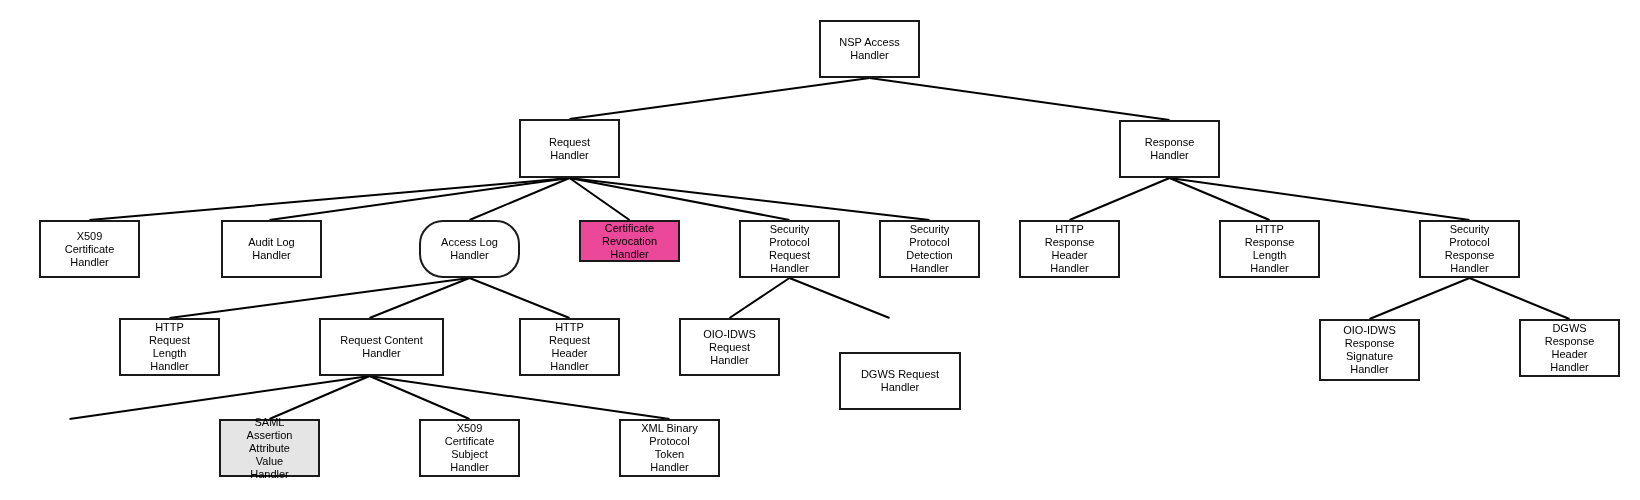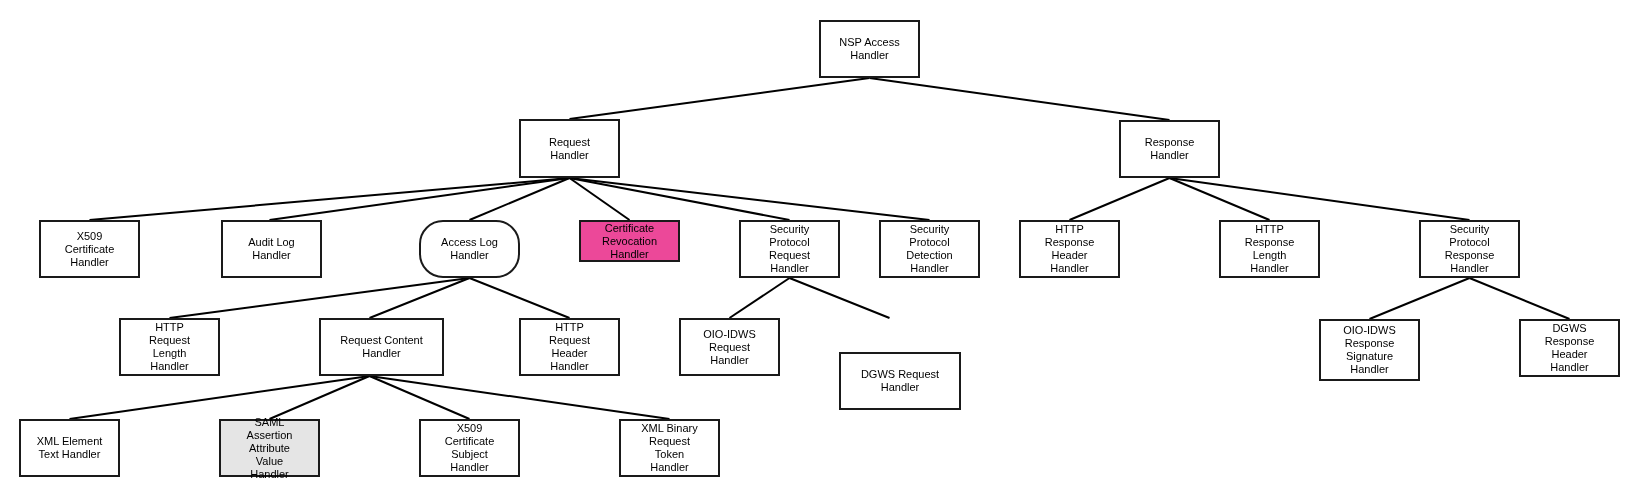--- a/index.html
+++ b/index.html
@@ -105,23 +105,21 @@
 Request
 Handler</div>
   <div class="node" style="left: 839px; top: 318px; width: 122px; height: 58px; border-color: rgb(26, 26, 26); background: rgb(255, 255, 255); color: rgb(0, 0, 0); margin-top: 34px;">DGWS Request
 Handler</div>
   <div class="node" style="left: 1319px; top: 319px; width: 101px; height: 62px; border-color: rgb(26, 26, 26); background: rgb(255, 255, 255); color: rgb(0, 0, 0);">OIO-IDWS
 Response
 Signature
 Handler</div>
   <div class="node" style="left: 1519px; top: 319px; width: 101px; height: 58px; border-color: rgb(26, 26, 26); background: rgb(255, 255, 255); color: rgb(0, 0, 0);">DGWS Response
 Header Handler</div>
-  <div class="node" style="left: 19px; top: 419px; width: 101px; height: 58px; border-color: rgb(26, 26, 26); background: rgb(255, 255, 255); color: rgb(0, 0, 0);">XML Element
-Text Handler</div>
   <div class="node" style="left: 219px; top: 419px; width: 101px; height: 58px; border-color: rgb(26, 26, 26); background: #e5e5e5; color: rgb(0, 0, 0);">SAML Assertion
 Attribute Value
 Handler</div>
   <div class="node" style="left: 419px; top: 419px; width: 101px; height: 58px; border-color: rgb(26, 26, 26); background: rgb(255, 255, 255); color: rgb(0, 0, 0);">X509 Certificate
 Subject Handler</div>
   <div class="node" style="left: 619px; top: 419px; width: 101px; height: 58px; border-color: rgb(26, 26, 26); background: rgb(255, 255, 255); color: rgb(0, 0, 0);">XML Binary
-Request Token
+Protocol Token
 Handler</div>
 </div>
 
 </body></html>

